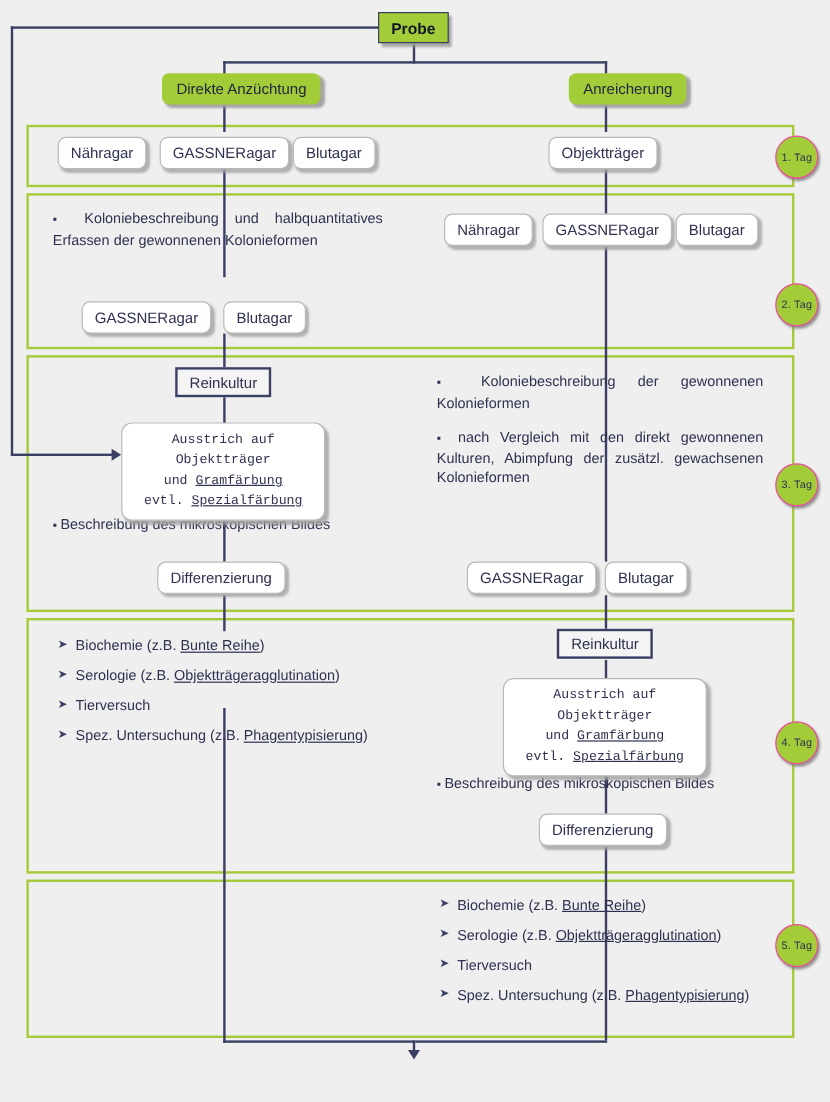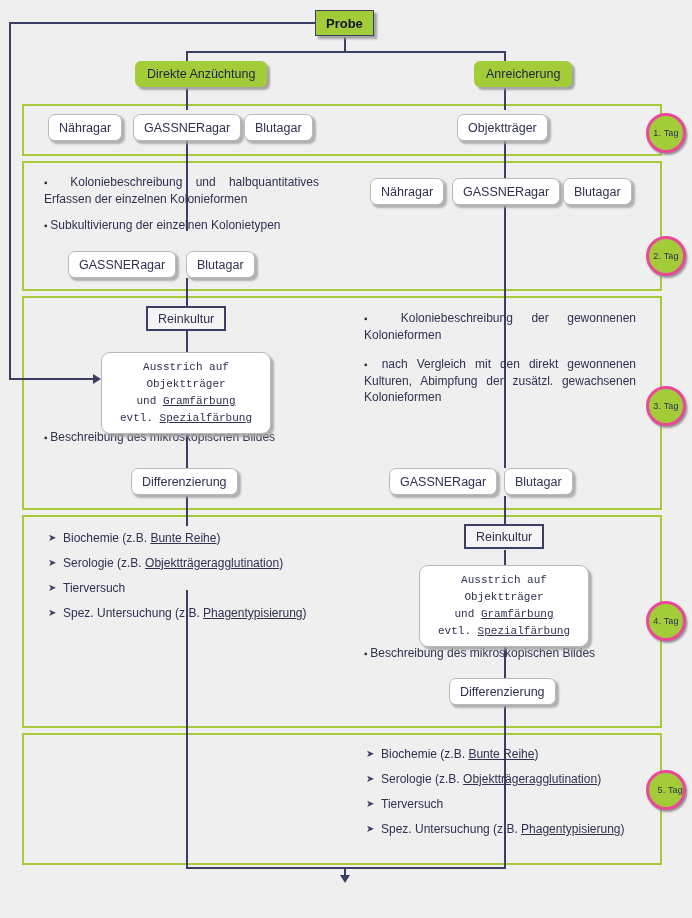--- a/index.html
+++ b/index.html
@@ -19,21 +19,21 @@
     box-sizing:border-box;
     background:transparent;
   }
   
   .day-badge{
     position:absolute;
     width:34px;height:34px;
     border-radius:50%;
     background:#a3cc39;
     box-shadow:1.5px 2px 2px rgba(120,120,120,.75);
-    border:3px solid #ec4899;
+    border:1px solid #ec4899;
     display:flex;align-items:center;justify-content:center;
     font-size:9px;color:#2e3150;letter-spacing:.2px;
     z-index:7;
   }
 
   
   .ln{position:absolute;background:#3b3f63;z-index:2;}
   .ln.v{width:2px;}
   .ln.h{height:2px;}
   .arrow-down{
@@ -186,21 +186,21 @@
   </div>
   <div class="day-badge" style="left:646px;top:236px;">
     <span>2. Tag</span>
   </div>
   <div class="day-badge" style="left:646px;top:386px;">
     <span>3. Tag</span>
   </div>
   <div class="day-badge" style="left:646px;top:601px;">
     <span>4. Tag</span>
   </div>
-  <div class="day-badge" style="left:646px;top:770px;justify-content:flex-end;">
+  <div class="day-badge" style="left:646px;top:770px;">
     <span>5. Tag</span>
   </div>
 
   <div class="node n-green-sharp" style="left:315px;top:10px;">
     <span>Probe</span>
   </div>
 
   <div class="node n-green" style="left:135px;top:61px;">
     <span>Direkte Anzüchtung</span>
   </div>
@@ -216,24 +216,21 @@
     <span>GASSNERagar</span>
   </div>
   <div class="node n-white" style="left:244px;top:114px;">
     <span>Blutagar</span>
   </div>
   <div class="node n-white" style="left:457px;top:114px;">
     <span>Objektträger</span>
   </div>
 
   <div class="txt just" style="left:44px;top:174px;width:275px;">
-    <span class="bullet-sq">Koloniebeschreibung und halbquantitatives Erfassen der einzelnen Kolonieformen</span>
-  </div>
-  <div class="txt" style="left:44px;top:217px;width:300px;">
-    <span class="bullet-sq">Subkultivierung der einzelnen Kolonietypen</span>
+    <span class="bullet-sq">Koloniebeschreibung und halbquantitatives Erfassen der gewonnenen Kolonieformen</span>
   </div>
 
   <div class="node n-white" style="left:68px;top:251px;">
     <span>GASSNERagar</span>
   </div>
   <div class="node n-white" style="left:186px;top:251px;">
     <span>Blutagar</span>
   </div>
 
   <div class="node n-white" style="left:370px;top:178px;">

